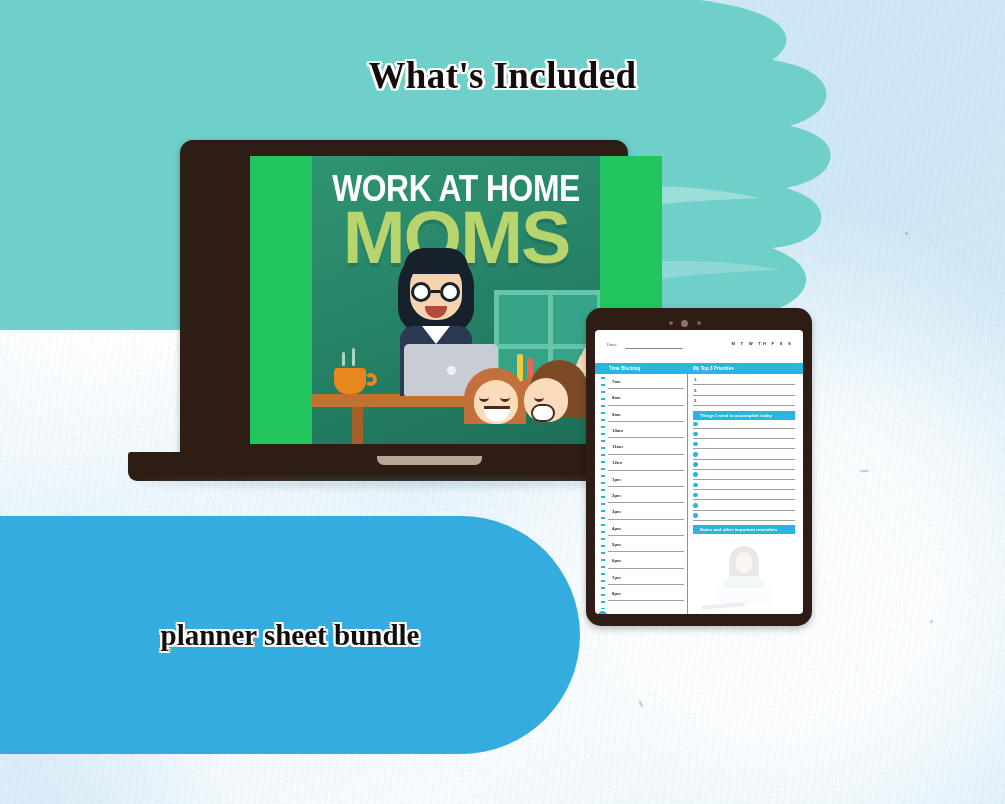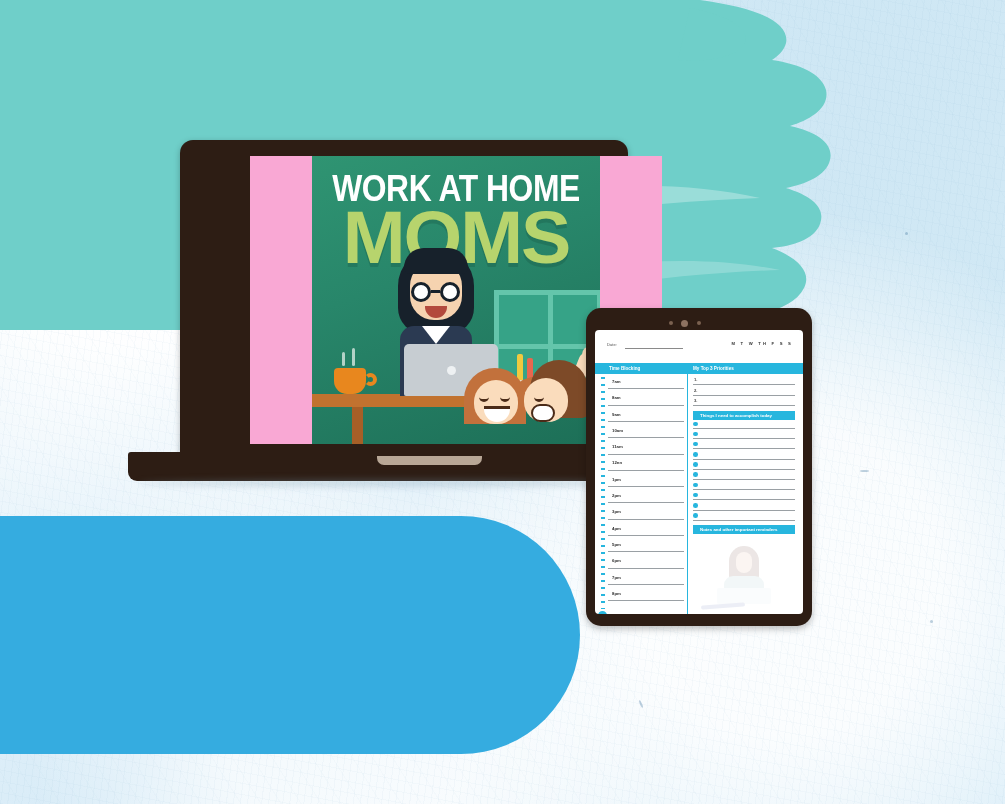--- a/index.html
+++ b/index.html
@@ -58,21 +58,21 @@
       -2px 0 0 #fff, 2px 0 0 #fff, 0 -2px 0 #fff, 0 2px 0 #fff;
   }
 
   
   .laptop{position:absolute;left:128px;top:140px;width:552px;height:345px;}
   .laptop-lid{
     position:absolute;left:52px;top:0;width:448px;height:320px;
     background:#2d1d14;border-radius:13px 13px 3px 3px;
     box-shadow:0 2px 6px rgba(0,0,0,.25);
   }
-  .laptop-screen{position:absolute;left:70px;top:16px;width:412px;height:288px;background:#f9a8d4;overflow:hidden;}
+  .laptop-screen{position:absolute;left:70px;top:16px;width:412px;height:288px;background:#22c55e;overflow:hidden;}
   .laptop-base{
     position:absolute;left:0;top:312px;width:552px;height:29px;
     background:#2d1d14;border-radius:3px 3px 9px 9px;
   }
   .laptop-notch{
     position:absolute;left:249px;top:316px;width:105px;height:9px;
     background:#b8a796;border-radius:0 0 7px 7px;
   }
   .laptop-shadow{
     position:absolute;left:10px;top:339px;width:532px;height:8px;
@@ -204,20 +204,21 @@
       C818,132 834,144 830,160 C826,176 806,184 786,188
       C812,196 826,208 820,224 C814,240 792,246 772,248
       C798,258 812,272 804,288 C795,306 768,314 740,318
       C700,324 640,328 560,330 L0,330 Z"></path>
     <path fill="#6FCFC9" opacity=".55" d="
       M690,8 C730,16 752,30 744,44 C736,58 706,62 678,60 L690,8 Z"></path>
     <path fill="#ffffff" opacity=".30" d="M560,190 C640,182 706,186 760,198 C700,200 630,206 566,214 Z"></path>
     <path fill="#ffffff" opacity=".22" d="M600,266 C670,258 730,260 780,270 C718,272 660,278 604,286 Z"></path>
   </svg>
 
+  <div class="title">What's Included</div>
 
   <div class="laptop">
     <div class="laptop-lid">
       <div class="laptop-screen">
 
         <div class="cover">
           <div class="cv-line1">WORK AT HOME</div>
           <div class="cv-line2">MOMS</div>
 
           <div class="cv-window"></div>
@@ -417,15 +418,16 @@
             <div class="na-lap"></div>
             <div class="na-pen"></div>
         </div>
 
       </div>
     </div>
   </div>
 
   <div class="blue-band"></div>
   <div class="band-text">
+    <div>planner sheet bundle</div>
   </div>
 
 </div>
 
 </body></html>

